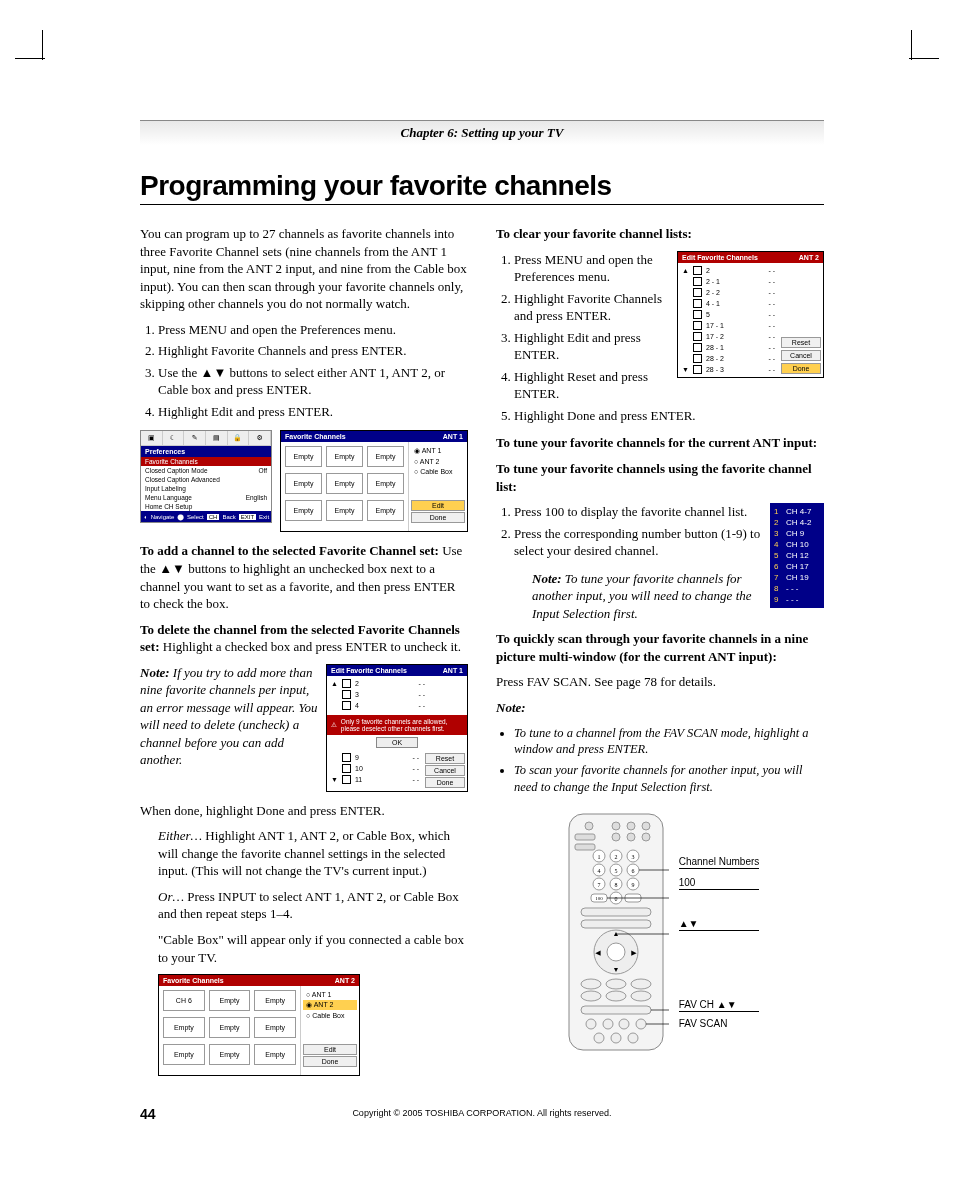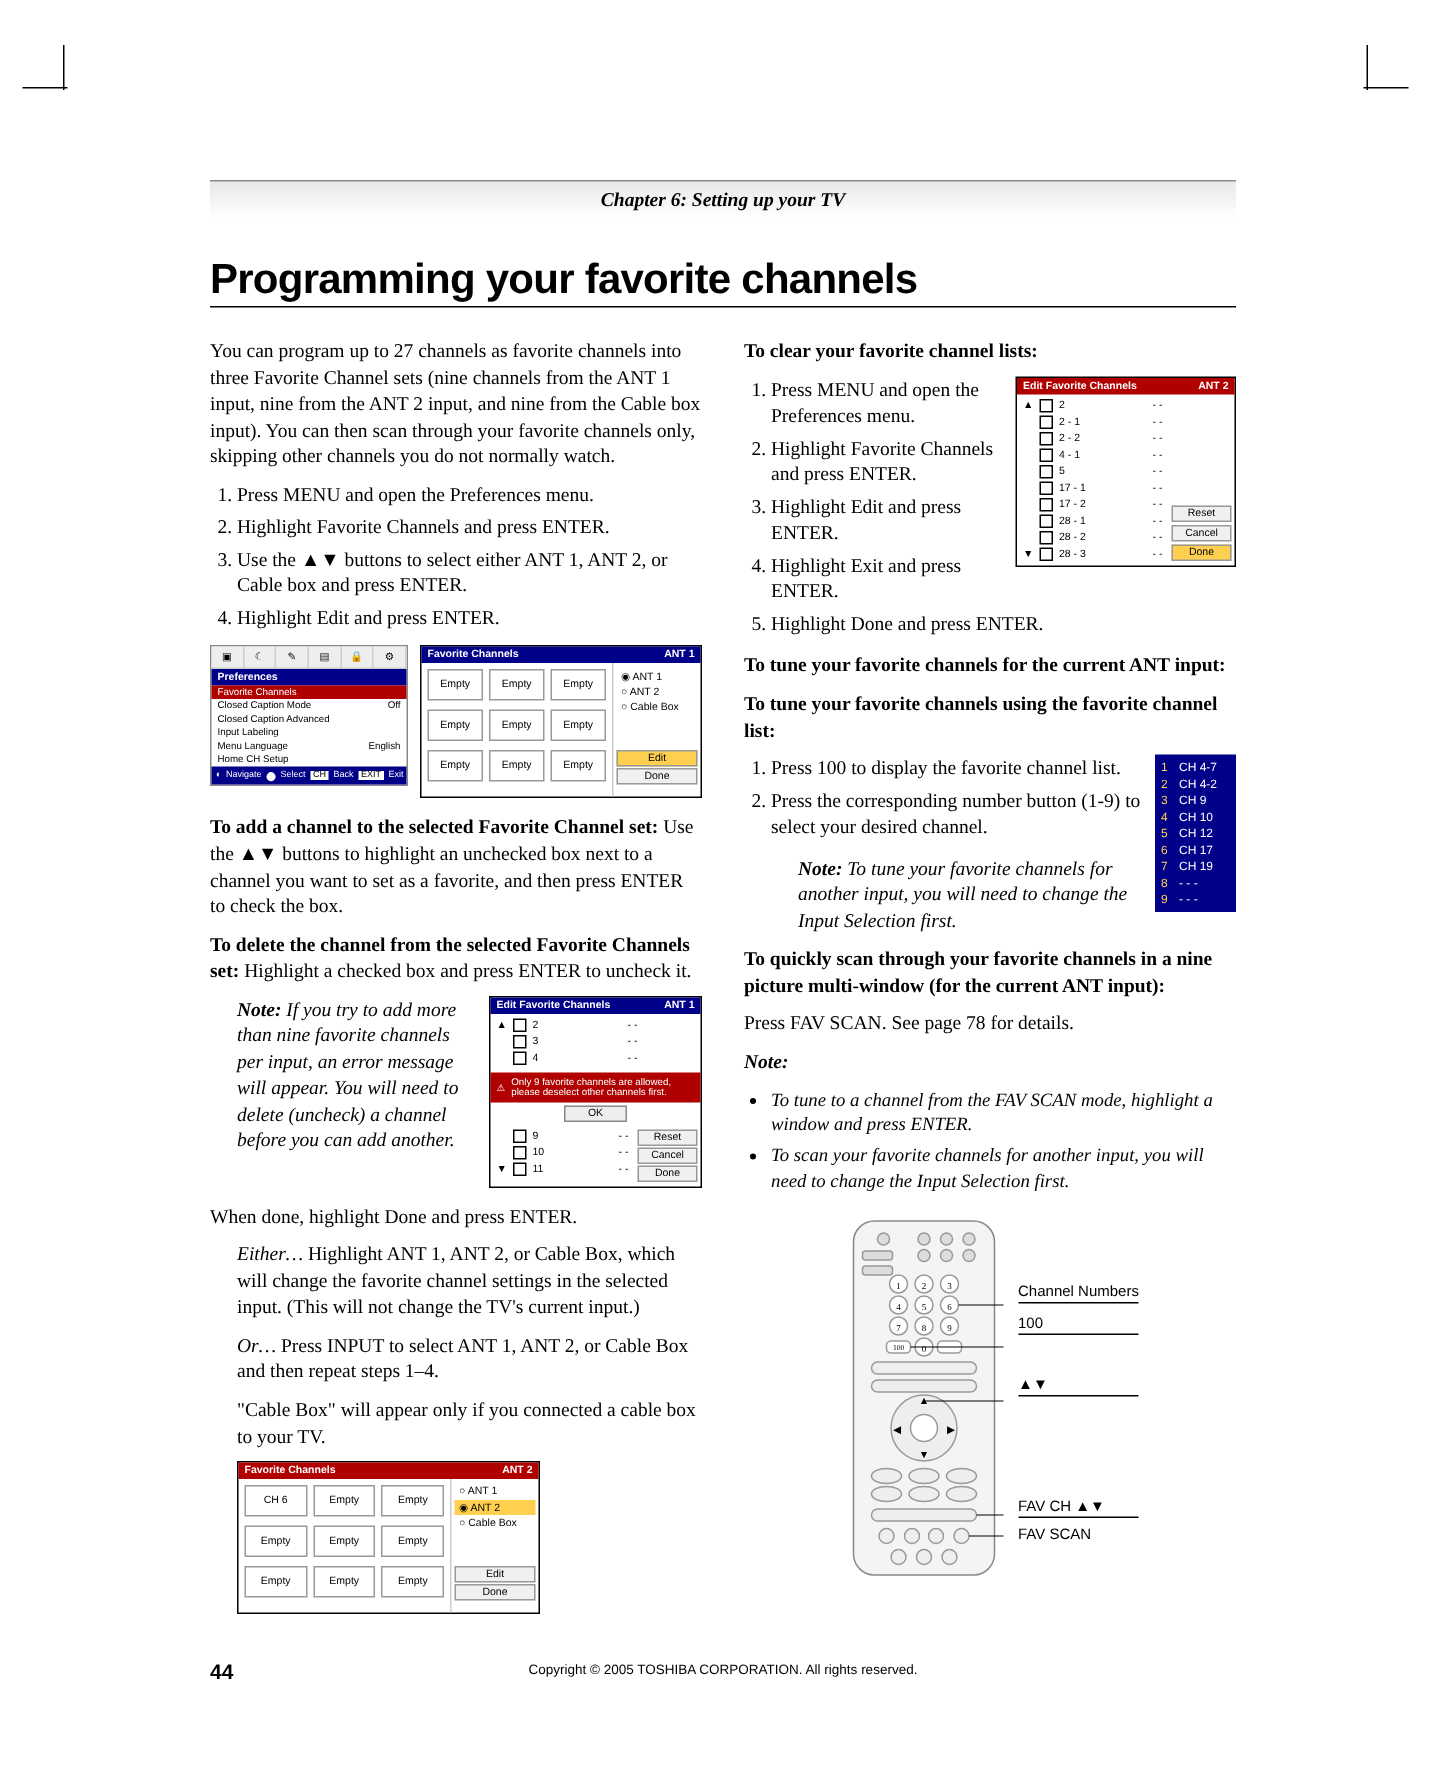--- a/index.html
+++ b/index.html
@@ -14,21 +14,21 @@
   h1 { font-family: 'Arial Narrow', Arial, sans-serif; font-weight:bold; font-size:28px; margin:0 0 2px 0; letter-spacing:-0.5px;}
   .rule { border-top:1px solid #000; margin-bottom:20px;}
   .cols { display:flex; gap:28px; }
   .col { flex:1; }
   p { margin: 0 0 8px 0; line-height:1.35; font-size:13px;}
   .bold { font-weight:bold; }
   ol { margin:0 0 10px 0; padding-left:18px; }
   ol li { margin-bottom:4px; font-size:13px; line-height:1.35;}
   .indent { margin-left:18px; }
   .italic { font-style:italic;}
-  .note-block { margin-left:18px; font-style:italic; font-size:13px; line-height:1.35; margin-bottom:8px;}
+  .note-block { font-style:italic; font-size:13px; line-height:1.35; margin-bottom:8px;}
   .note-label { font-weight:bold; font-style:italic;}
   .osd { border:1px solid #000; font-family: Arial, sans-serif; font-size:7px; background:#fff; }
   .osd-header { background:#000088; color:#fff; padding:2px 4px; font-weight:bold; display:flex; justify-content:space-between;}
   .osd-header-red { background:#b00000; color:#fff; padding:2px 4px; font-weight:bold; display:flex; justify-content:space-between;}
   .osd-body { display:flex; }
   .osd-cells { flex:1; padding:4px;}
   .osd-row { display:flex; gap:4px; margin-bottom:6px;}
   .osd-cell { border:1px solid #999; flex:1; text-align:center; padding:6px 2px; font-size:7px;}
   .osd-side { width:54px; border-left:1px solid #ccc; padding:4px 2px; font-size:7px;}
   .osd-side div { padding:1px 3px; margin-bottom:1px;}
@@ -349,21 +349,21 @@
               <div class="side-btn">Cancel</div>
               <div class="side-btn sel">Done</div>
             </div>
           </div>
         </div>
 
         <ol>
           <li>Press MENU and open the Preferences menu.</li>
           <li>Highlight Favorite Channels and press ENTER.</li>
           <li>Highlight Edit and press ENTER.</li>
-          <li>Highlight Exit and press ENTER.</li>
+          <li>Highlight Reset and press ENTER.</li>
           <li>Highlight Done and press ENTER.</li>
         </ol>
         <div style="clear:both"></div>
 
         <p class="bold">To tune your favorite channels for the current ANT input:</p>
 
         <p class="bold">To tune your favorite channels using the favorite channel list:</p>
 
         <div class="fav-list right-float">
           <div>

